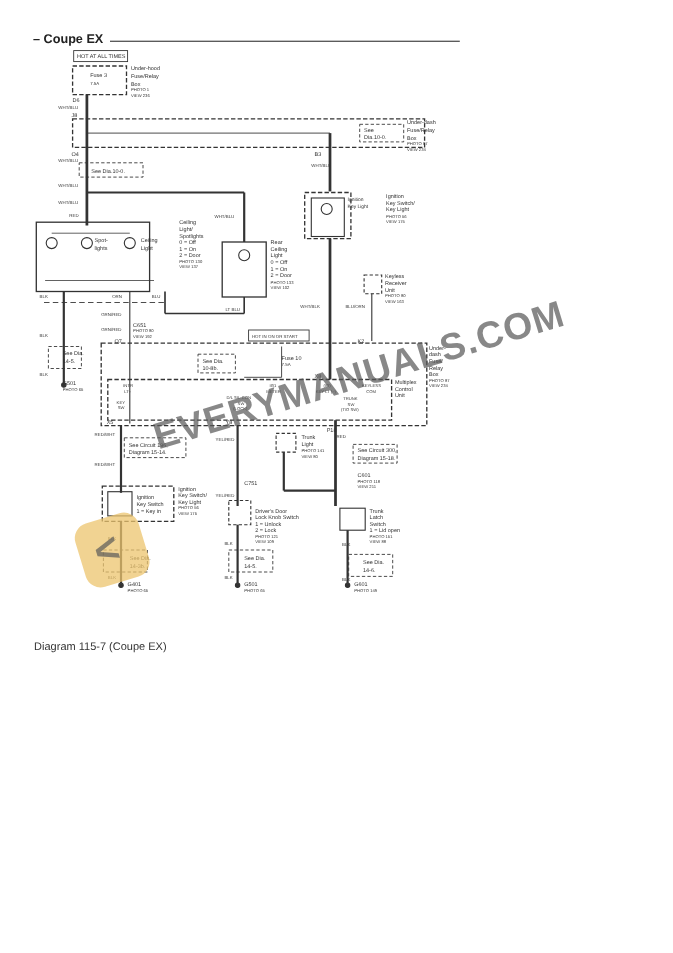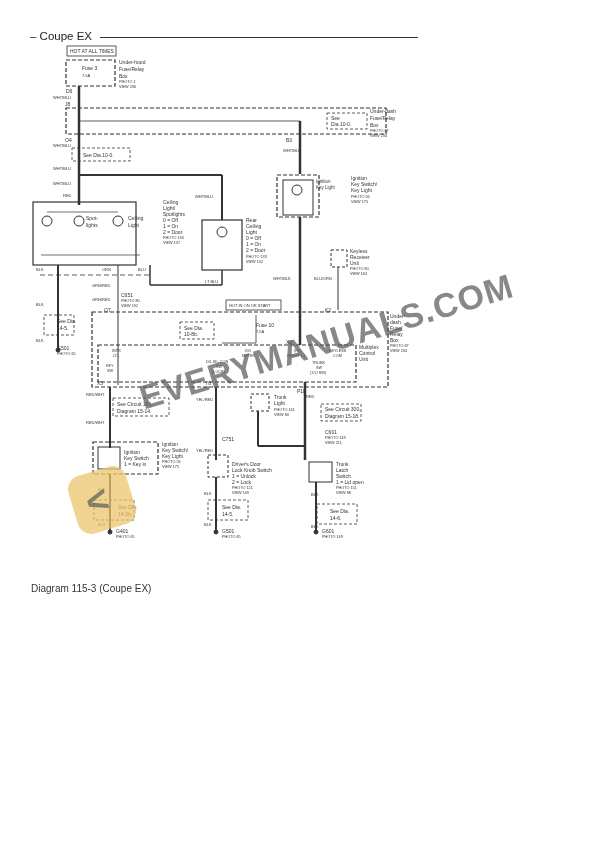--- a/index.html
+++ b/index.html
@@ -1,18 +1,18 @@
 <!DOCTYPE html>
 <html><head>
 <meta charset="utf-8">
 <style>
   html,body{margin:0;padding:0;background:#ffffff;}
   body{width:612px;height:866px;position:relative;overflow:hidden;font-family:"Liberation Sans",sans-serif;color:#222;}
   .page{position:absolute;left:0;top:0;width:612px;height:866px;}
-  .heading{position:absolute;left:30px;top:30px;font-weight:normal;font-size:11.5px;color:#222;}
+  .heading{position:absolute;left:30px;top:30px;font-weight:bold;font-size:11.5px;color:#222;}
   .heading-line{position:absolute;left:100px;top:37px;width:318px;height:1px;background:#333;}
   svg{position:absolute;left:0;top:0;}
   .t{font-family:"Liberation Sans",sans-serif;fill:#333;}
   .caption{position:absolute;left:31px;top:583px;font-size:10px;color:#333;}
   .wm{position:absolute;left:135px;top:380px;font-family:"Liberation Sans",sans-serif;font-weight:bold;font-size:34px;color:rgba(90,90,90,0.72);transform:rotate(-17deg);transform-origin:left top;letter-spacing:1px;white-space:nowrap;}
   .wm-badge{position:absolute;left:72px;top:470px;width:60px;height:60px;background:rgba(236,196,110,0.75);border-radius:14px;transform:rotate(-17deg);}
   .wm-badge-glyph{position:absolute;left:14px;top:8px;font-weight:bold;font-size:38px;color:rgba(90,90,90,0.7);font-family:"Liberation Sans",sans-serif;}
 </style>
 </head>
 <body>
@@ -274,14 +274,14 @@
       <text x="322" y="533">G601</text>
       <text x="322" y="538" font-size="3.8">PHOTO 149</text>
     </g>
   </svg>
 
   <div class="wm-badge">
     <span class="wm-badge-glyph">&lt;</span>
   </div>
   <div class="wm">EVERYMANUALS.COM</div>
 
-  <div class="caption">Diagram 115-3 (Coupe EX)</div>
+  <div class="caption">Diagram 115-7 (Coupe EX)</div>
 </div>
 
 </body></html>

